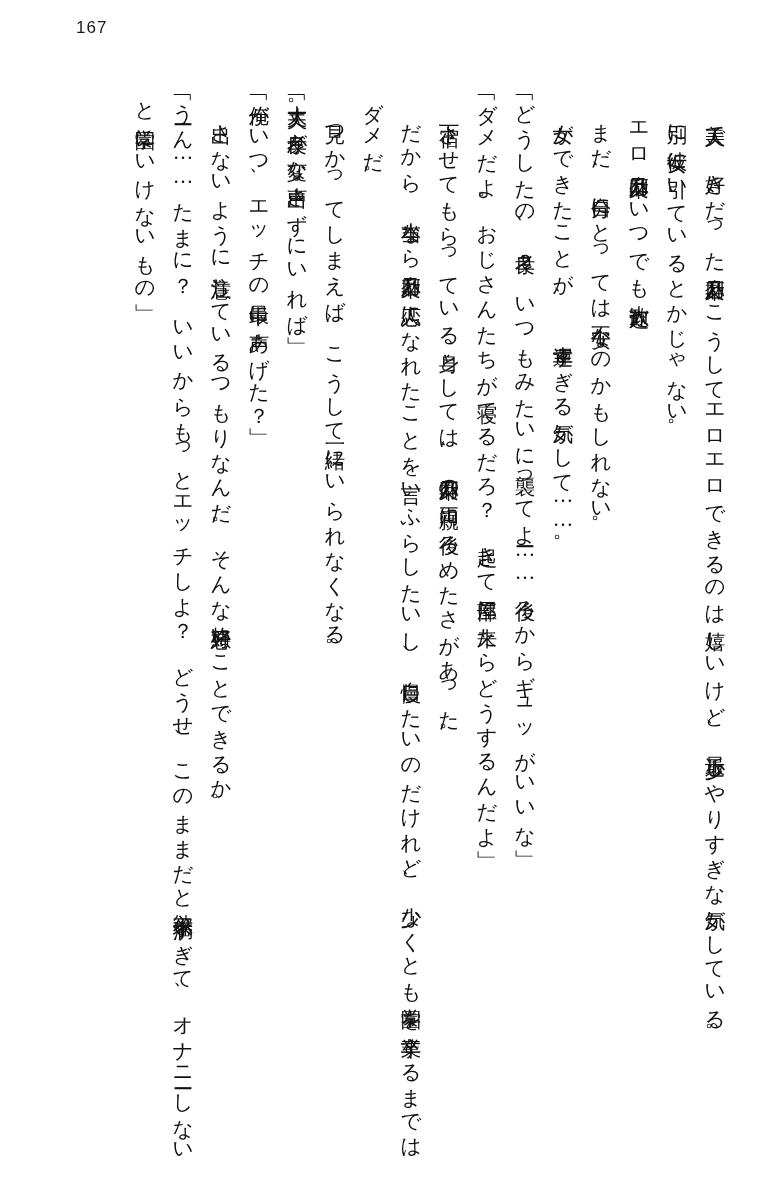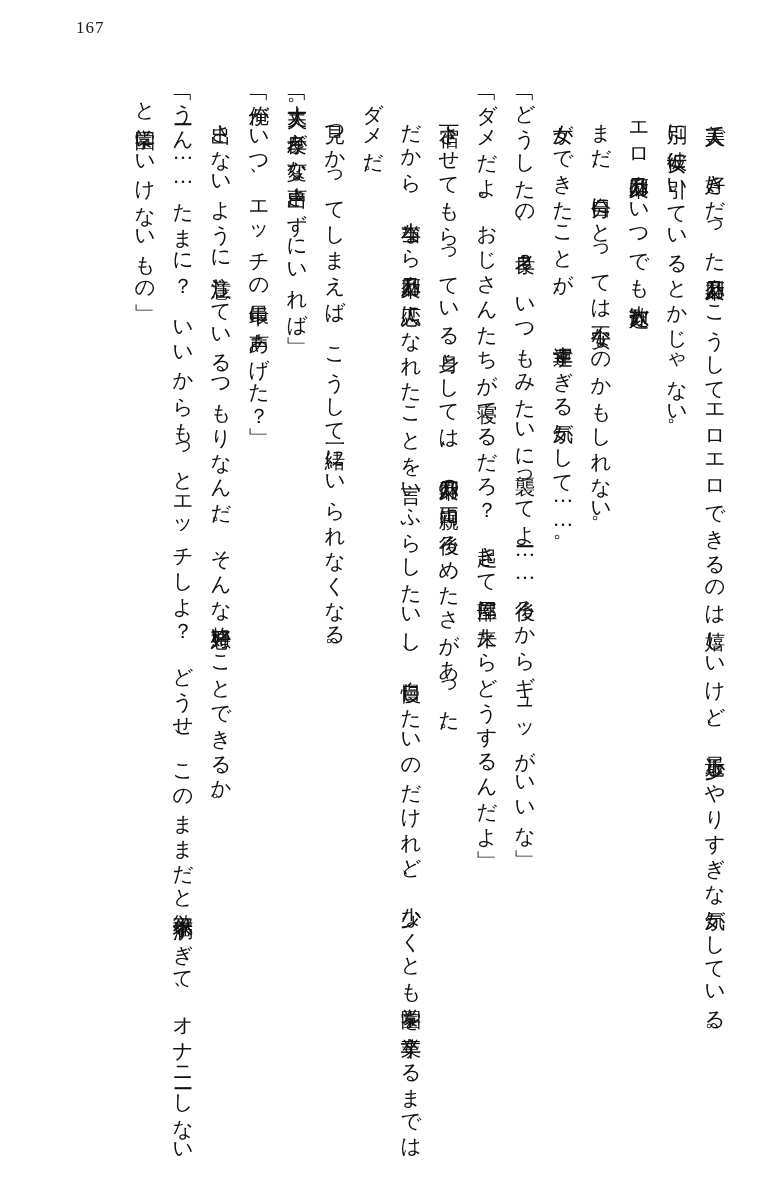--- a/index.html
+++ b/index.html
@@ -21,21 +21,21 @@
     top: 0;
     width: 772px;
     height: 1200px;
     background: #ffffff;
   }
   .page-number {
     position: absolute;
     top: 18px;
     left: 76px;
     font-size: 17px;
-    font-family: Liberation Serif, serif;
+    font-family: Liberation Sans, sans-serif;
     letter-spacing: 1px;
     color: #1a1a1a;
     text-align: center;
   }
   .text-body {
     position: absolute;
     top: 88px;
     left: 44px;
     width: 690px;
     height: 1080px;

